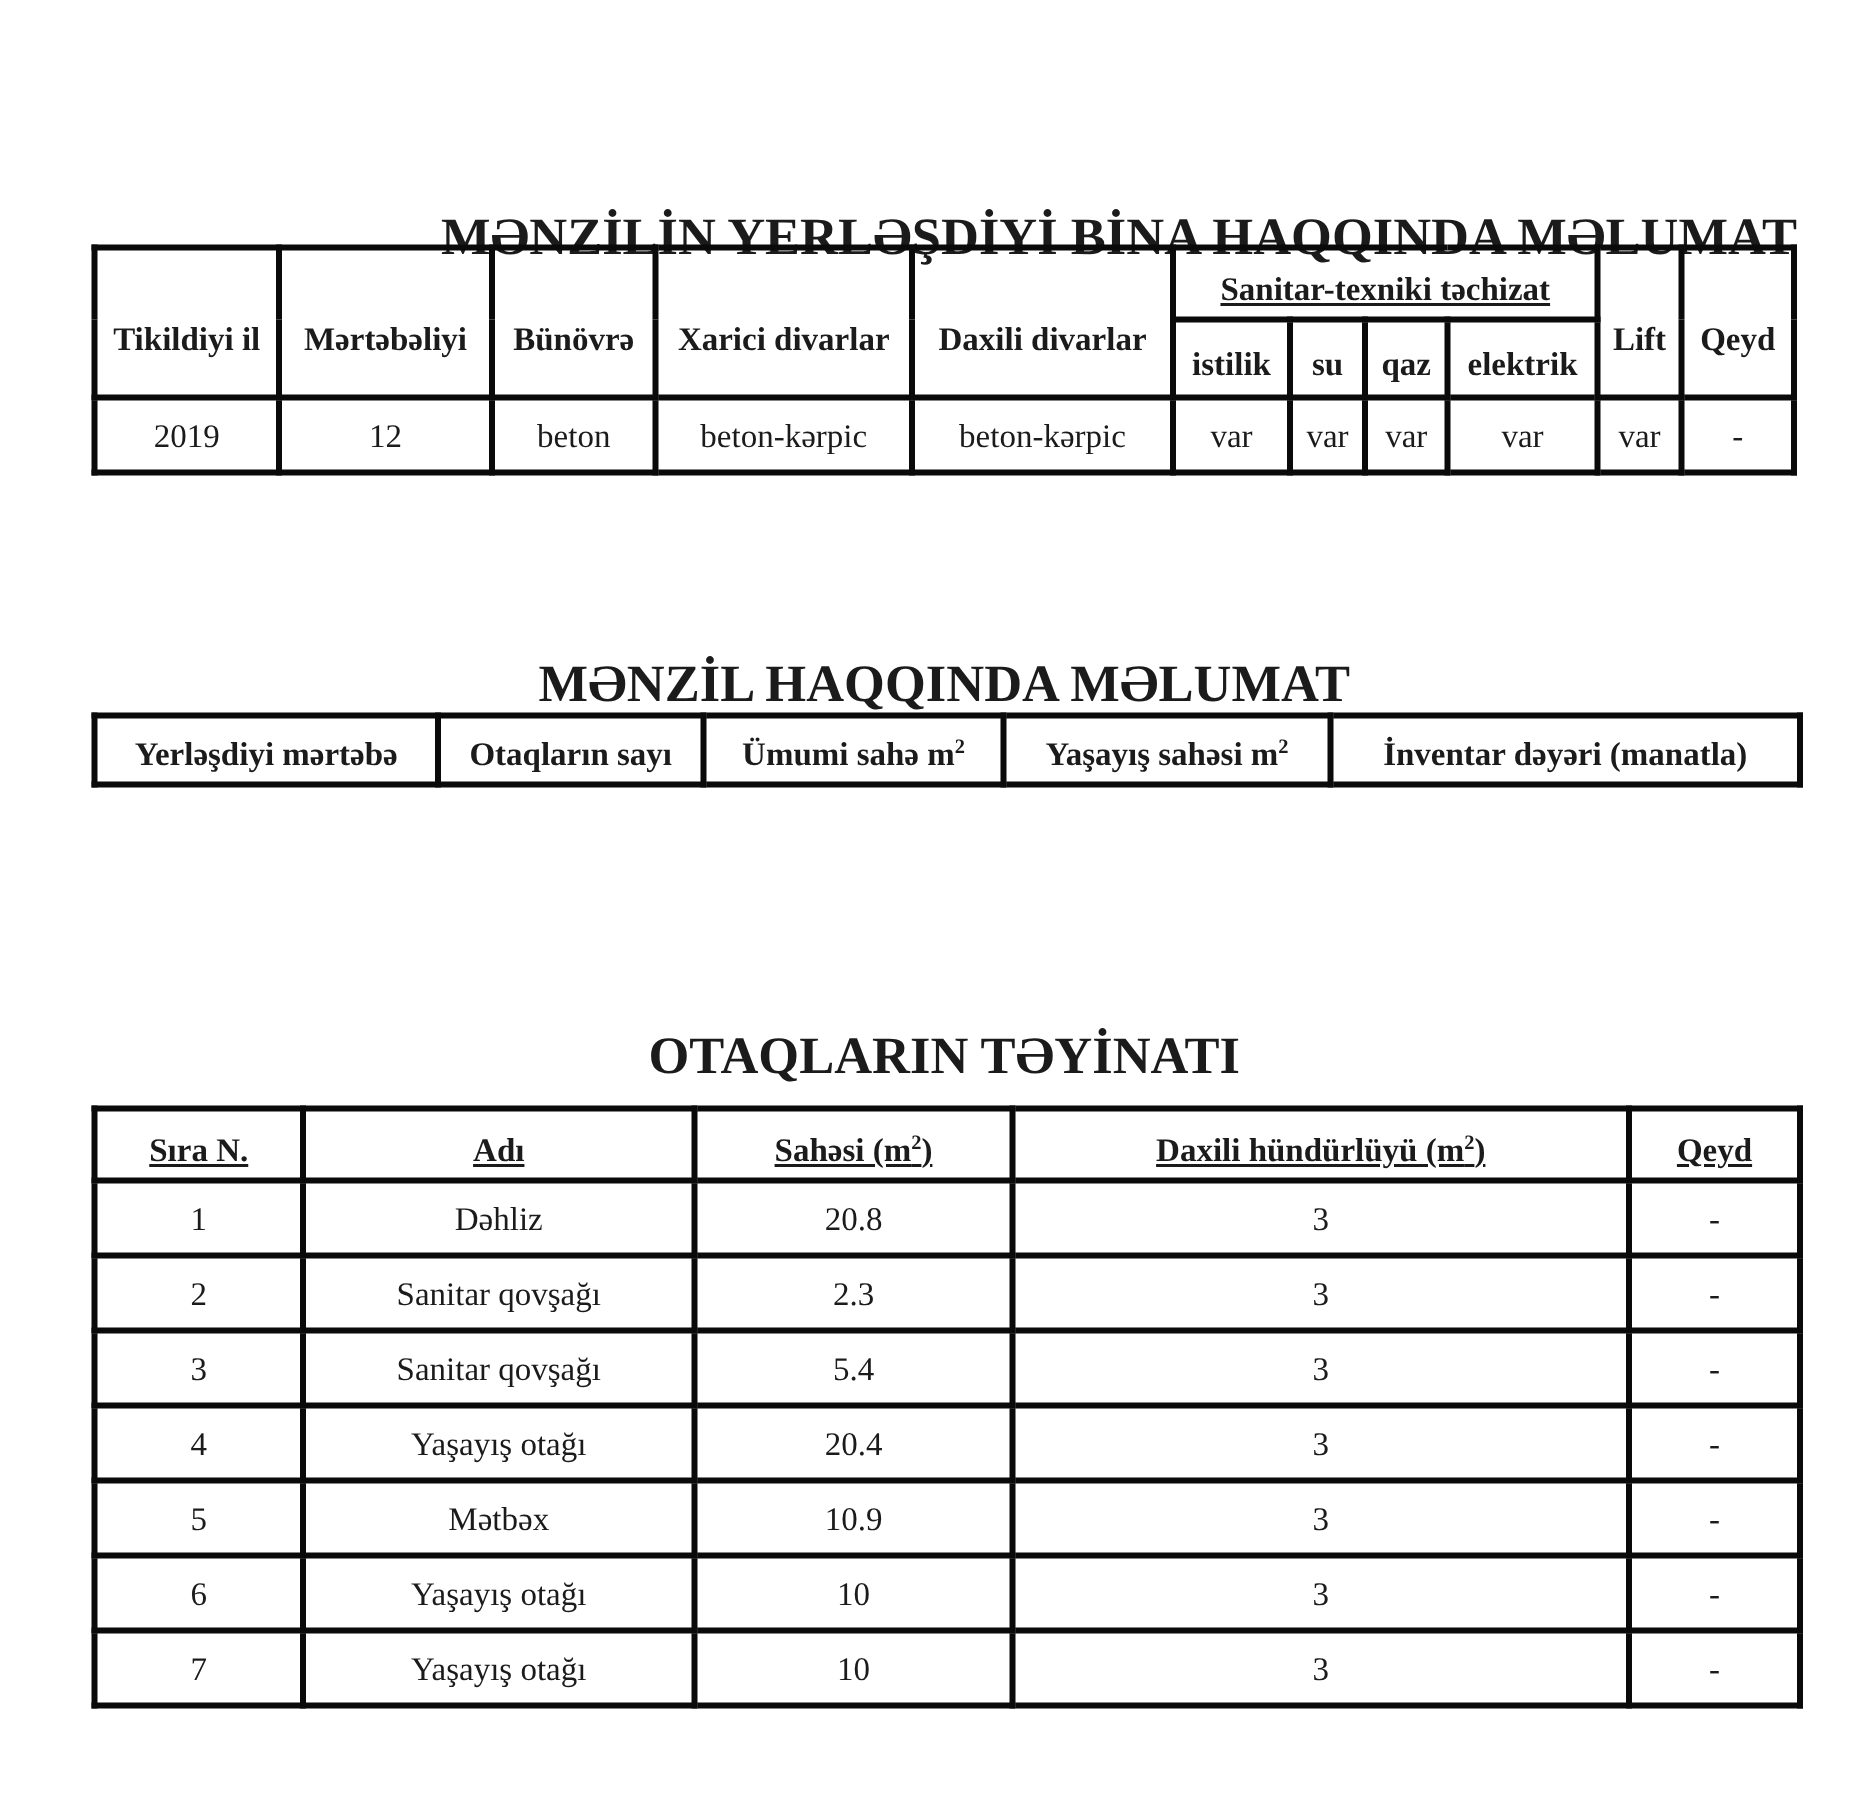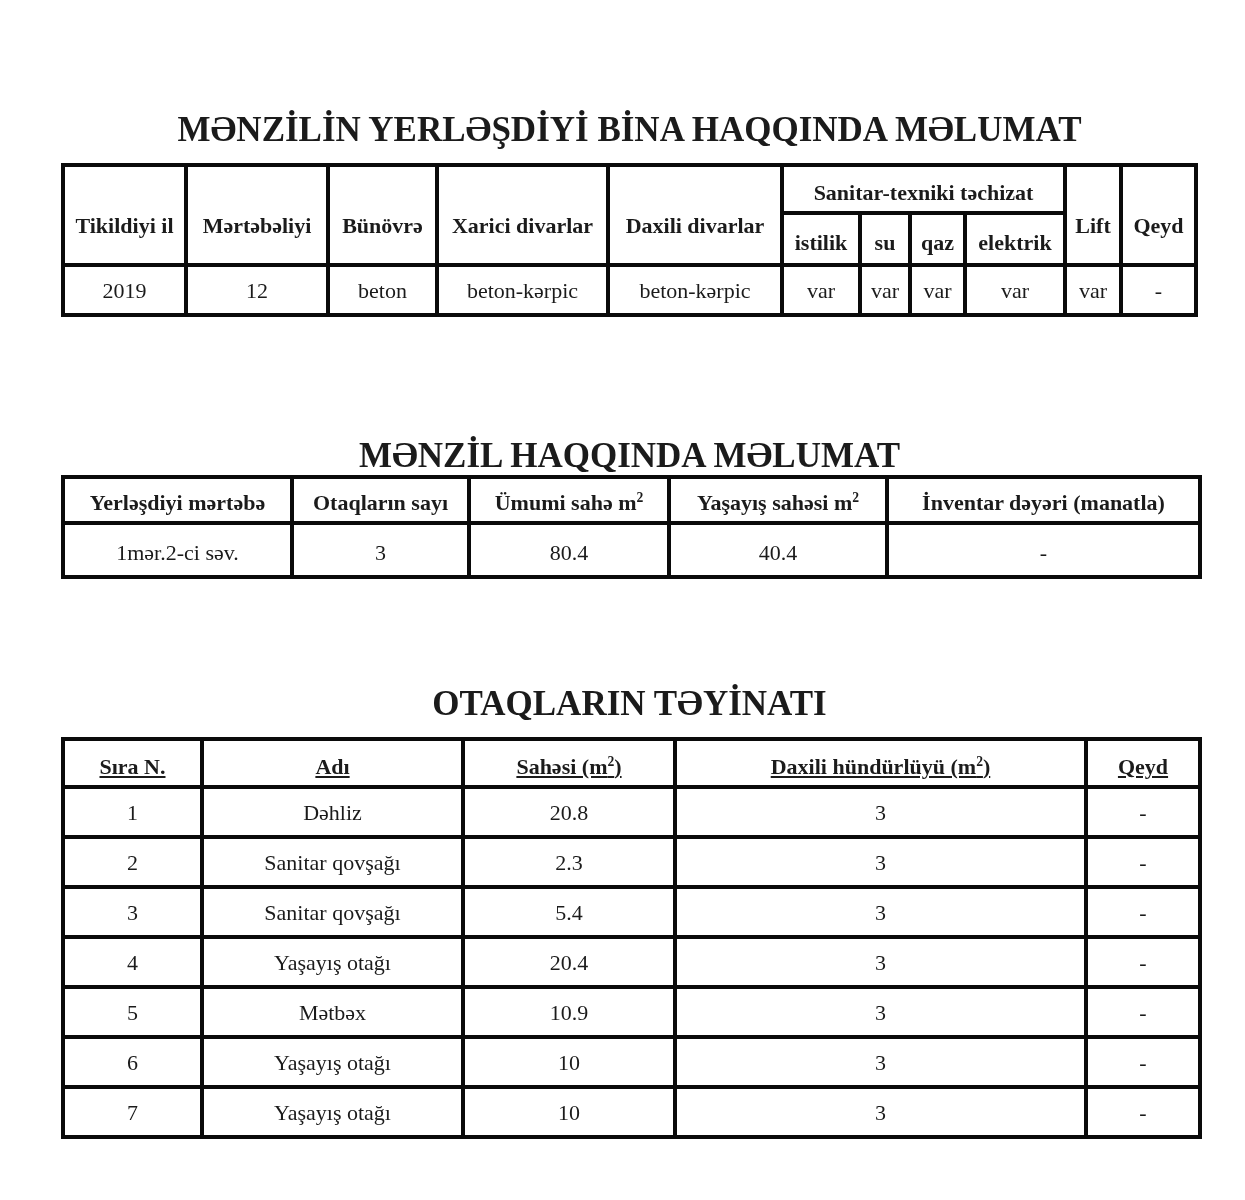--- a/index.html
+++ b/index.html
@@ -16,21 +16,21 @@
     position: absolute;
     left: 61px;
     width: 1137px;
     text-align: center;
     font-weight: bold;
     font-size: 35px;
     line-height: 1;
     color: #1b1b1b;
     white-space: nowrap;
   }
-  #title1 { top: 112px; }
+  #title1 { top: 140px; text-align: right; }
   #title2 { top: 438px; }
   #title3 { top: 686px; }
 
   table.doc-table {
     position: absolute;
     left: 61px;
     border-collapse: collapse;
     table-layout: fixed;
     width: 1137px;
     font-size: 22px;
@@ -48,21 +48,21 @@
     white-space: nowrap;
   }
   .doc-table th { font-weight: bold; }
   .doc-table td { font-weight: normal; padding-bottom: 9px; }
 
   
   .doc-table th.span-mid {
     vertical-align: middle;
     padding-top: 26px;
   }
-  #table1 th.group-head { vertical-align: bottom; padding-bottom: 5px; }
+  #table1 th.group-head { vertical-align: bottom; padding-bottom: 5px; text-decoration: underline; }
   #table1 th.sub-head   { vertical-align: bottom; padding-bottom: 7px; }
 
   sup {
     font-size: 62%;
     line-height: 0;
     vertical-align: baseline;
     position: relative;
     top: -0.6em;
   }
 </style>
@@ -131,27 +131,20 @@
         <col style="width:313px">
     </colgroup>
     <tbody>
         <tr style="height:46px;">
       <th><span>Yerləşdiyi mərtəbə</span><sup></sup></th>
       <th><span>Otaqların sayı</span><sup></sup></th>
       <th><span>Ümumi sahə m</span><sup>2</sup></th>
       <th><span>Yaşayış sahəsi m</span><sup>2</sup></th>
       <th><span>İnventar dəyəri (manatla)</span><sup></sup></th>
     </tr>
-    <tr style="height:54px;">
-      <td>1mər.2-ci səv.</td>
-      <td>3</td>
-      <td>80.4</td>
-      <td>40.4</td>
-      <td>-</td>
-    </tr>
   </tbody>
     </table>
 
   <div class="doc-title" id="title3">OTAQLARIN TƏYİNATI</div>
 
   <table class="doc-table" id="table3">
     <colgroup>
       <col style="width:139px">
         <col style="width:261px">
         <col style="width:212px">

